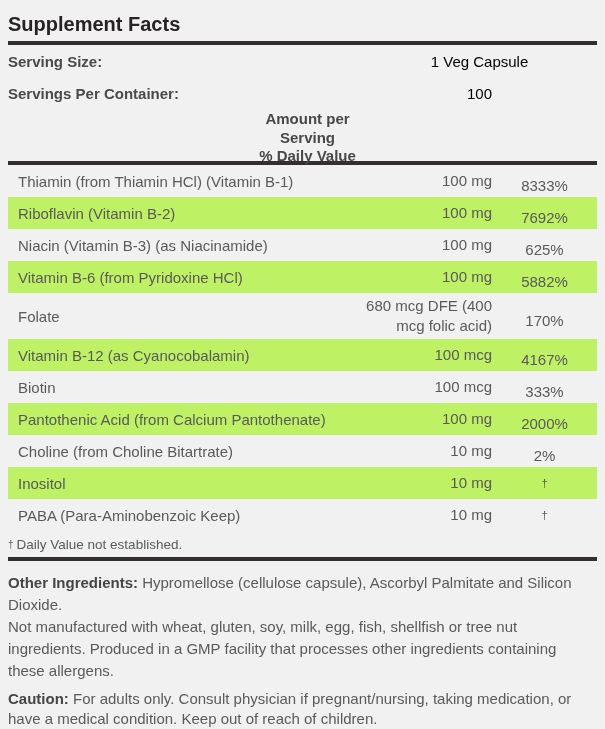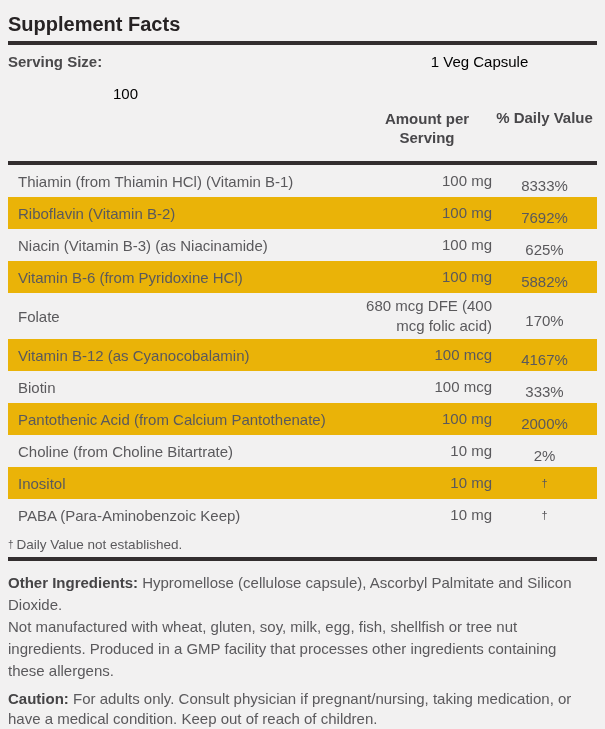--- a/index.html
+++ b/index.html
@@ -44,24 +44,25 @@
   }
   .srow .svalue {
     width: 235px;
     text-align: center;
     color: #000000;
   }
 
   
   .head-row {
     display: flex;
-    align-items: flex-start;
+    align-items: center;
     height: 52px;
     margin: 0 8px;
     padding-left: 10px;
+    flex-direction: column;
   }
   .head-row .spacer { flex: 1; }
   .col-amount { width: 130px; text-align: center; }
   .col-dv     { width: 105px; text-align: center; }
   .head-row .col-amount {
     font-weight: bold;
     color: #48474a;
     line-height: 19px;
   }
   .head-row .col-dv {
@@ -71,21 +72,21 @@
   }
 
   
   .trow {
     display: flex;
     align-items: center;
     min-height: 32px;
     margin: 0 8px;
     padding: 3px 0 3px 10px;
   }
-  .trow.alt { background: #eab308; }
+  .trow.alt { background: #bef264; }
   .trow .cell-name { flex: 1; color: #5a595c; }
   .trow .cell-amount { width: 130px; text-align: right; line-height: 20px; color: #5a595c; }
   .trow .cell-dv { width: 105px; text-align: center; color: #5a595c; margin-top: 8px; }
   .trow .cell-dv.dagger { font-size: 11px; vertical-align: super; position: relative; top: -4px; }
 
   
   .footnote {
     padding: 0 8px;
     height: 26px;
     display: flex;
@@ -110,20 +111,21 @@
 
   <h1 class="title">Supplement Facts</h1>
   <div class="rule under-title"></div>
 
   <div class="srow">
     <span class="slabel">Serving Size:</span>
     <span class="svalue">1 Veg Capsule</span>
   </div>
 
   <div class="srow">
+    <span class="slabel">Servings Per Container:</span>
     <span class="svalue">100</span>
   </div>
 
   <div class="head-row">
     <span class="spacer"></span>
     <span class="col-amount">Amount per Serving</span>
     <span class="col-dv">% Daily Value</span>
   </div>
   <div class="rule"></div>
 

